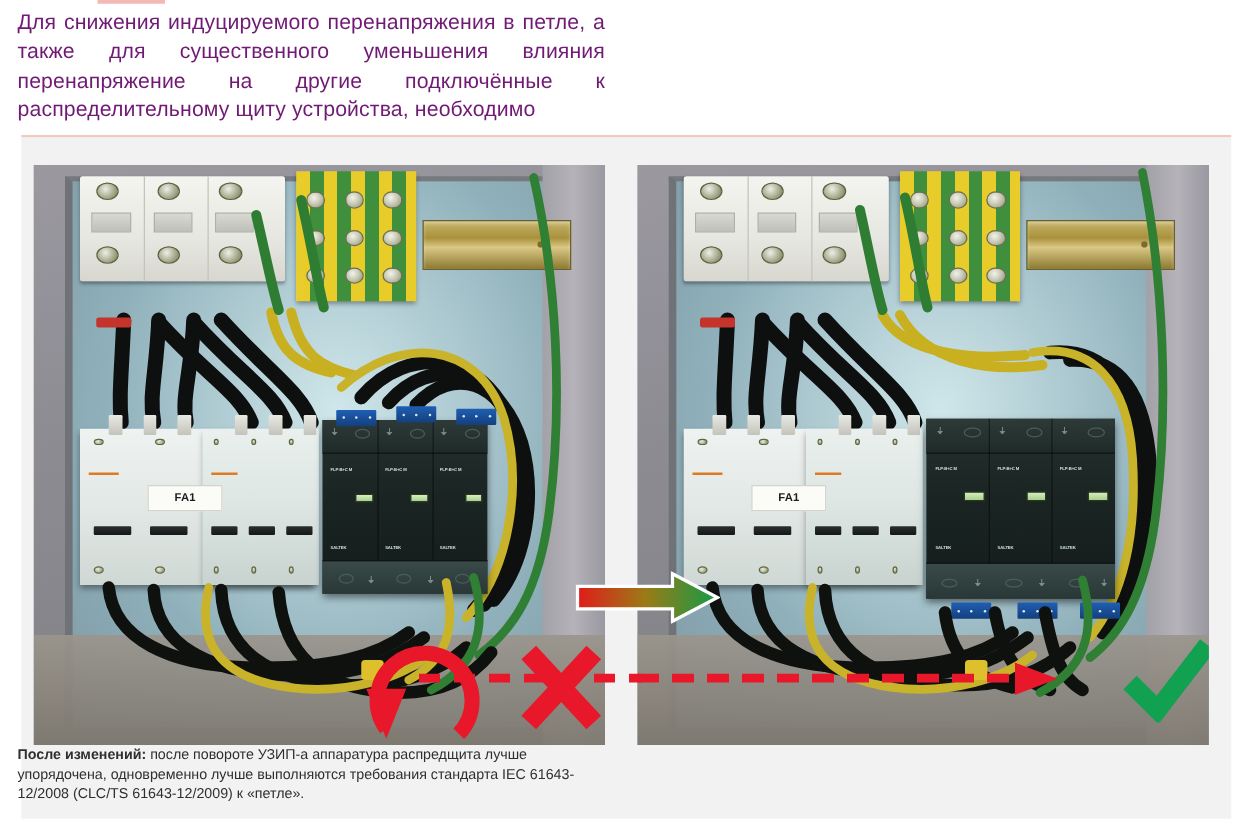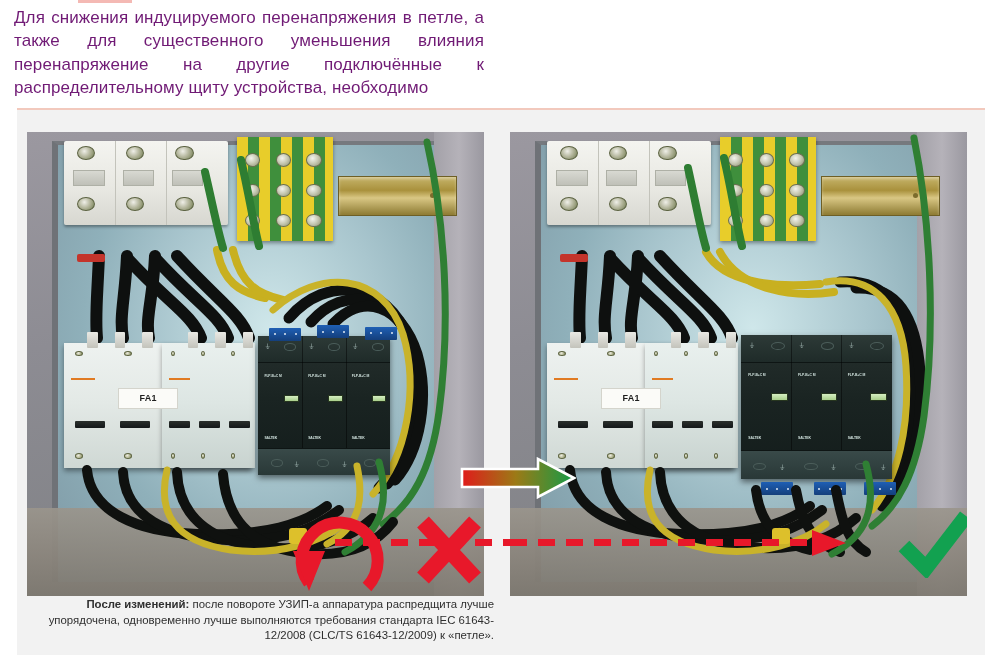--- a/index.html
+++ b/index.html
@@ -309,21 +309,21 @@
   
   .captions {
     position: absolute;
     left: 0; top: 597px;
     width: 1000px;
     display: flex;
     padding: 0 14px;
     gap: 22px;
   }
   .cap-left  { width: 470px; }
-  .cap-right { width: 480px; text-align: right; }
+  .cap-right { width: 480px; }
   .cap-text {
     margin: 0;
     font-size: 11.4px;
     line-height: 15.6px;
     color: #2f2f2f;
   }
   .cap-text b { font-weight: bold; }
   .cap-title { font-size: 11.6px; font-weight: bold; color: #1f1f1f; margin: 0; }
 
   .top-artifact {

